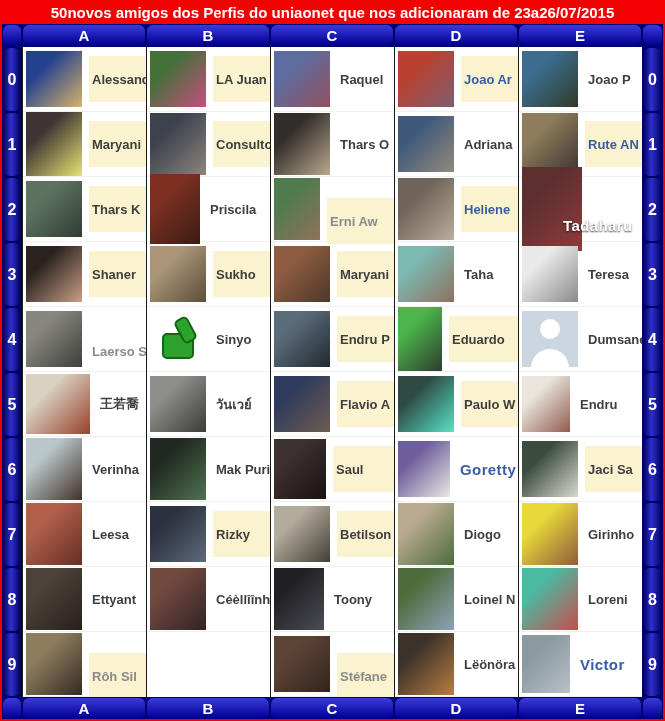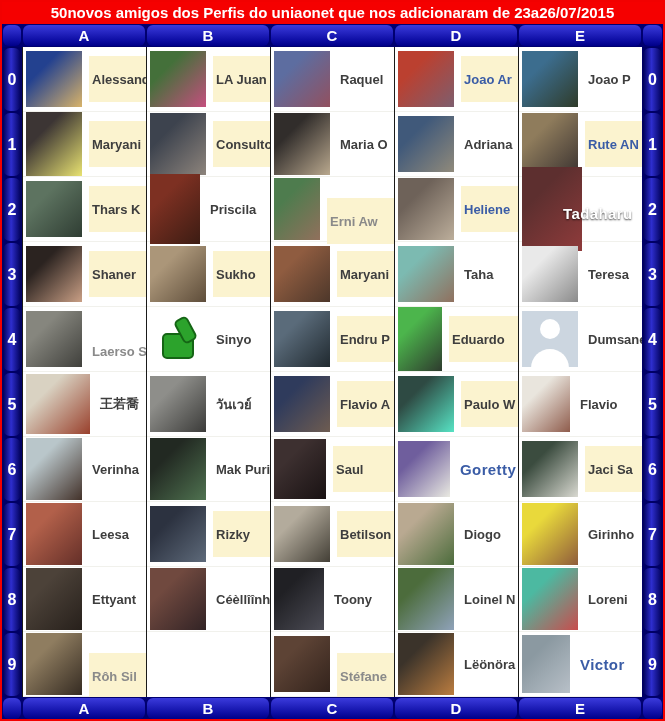--- a/index.html
+++ b/index.html
@@ -41,21 +41,21 @@
   .cell{
     flex:none;height:65px;display:flex;align-items:center;
     position:relative;border-bottom:1px solid #f1f1ec;
   }
   .photo{
     flex:none;width:56px;height:56px;margin-left:3px;
     background:#888;position:relative;z-index:1;
   }
   .nlabel{
     flex:1 1 auto;min-width:0;margin-left:7px;height:46px;
-    display:flex;align-items:center;padding:0 3px;
+    display:flex;align-items:center;padding:12px 3px;
     font-weight:bold;font-size:13px;color:#3e3e3e;
     white-space:nowrap;overflow:hidden;
   }
   .bg-cream{background:#fbf3cf;}
   .c-blue{color:#3a5ca6;}
   .c-gray{color:#8a8a8a;margin-top:24px;}
   .c-white{color:#ffffff;}
   .big{font-size:15px;letter-spacing:.4px;}
   
   .cell.overlay{overflow:visible;}
@@ -200,21 +200,21 @@
             <div class="nlabel">Céèllîînhã</div>
           </div>
         </div>
         <div class="col">
           <div class="cell">
             <div class="photo" style="background: linear-gradient(135deg, rgb(93, 109, 160) 30%, rgb(146, 80, 95));"></div>
             <div class="nlabel">Raquel</div>
           </div>
           <div class="cell">
             <div class="photo" style="background: linear-gradient(135deg, rgb(49, 45, 43) 30%, rgb(185, 168, 142)); height: 62px;"></div>
-            <div class="nlabel">Maria O</div>
+            <div class="nlabel">Thars O</div>
           </div>
           <div class="cell">
             <div class="photo" style="background: linear-gradient(135deg, rgb(78, 124, 78) 30%, rgb(145, 112, 92)); width: 46px; height: 62px;"></div>
             <div class="nlabel bg-cream c-gray">Erni Aw</div>
           </div>
           <div class="cell">
             <div class="photo" style="background: linear-gradient(135deg, rgb(143, 92, 64) 30%, rgb(77, 55, 42));"></div>
             <div class="nlabel bg-cream">Maryani</div>
           </div>
           <div class="cell">
@@ -300,21 +300,21 @@
           <div class="cell">
             <div class="photo" style="background: linear-gradient(135deg, rgb(233, 233, 233) 30%, rgb(139, 139, 139));"></div>
             <div class="nlabel">Teresa</div>
           </div>
           <div class="cell">
             <div class="photo avatar"></div>
             <div class="nlabel">Dumsane</div>
           </div>
           <div class="cell">
             <div class="photo" style="background: linear-gradient(135deg, rgb(233, 229, 221) 30%, rgb(143, 92, 76)); width: 48px; height: 56px;"></div>
-            <div class="nlabel">Flavio</div>
+            <div class="nlabel">Endru</div>
           </div>
           <div class="cell">
             <div class="photo" style="background: linear-gradient(135deg, rgb(59, 76, 63) 30%, rgb(217, 217, 209));"></div>
             <div class="nlabel bg-cream">Jaci Sa</div>
           </div>
           <div class="cell">
             <div class="photo" style="background: linear-gradient(135deg, rgb(233, 217, 59) 30%, rgb(143, 92, 59)); height: 62px;"></div>
             <div class="nlabel">Girinho</div>
           </div>
           <div class="cell">

